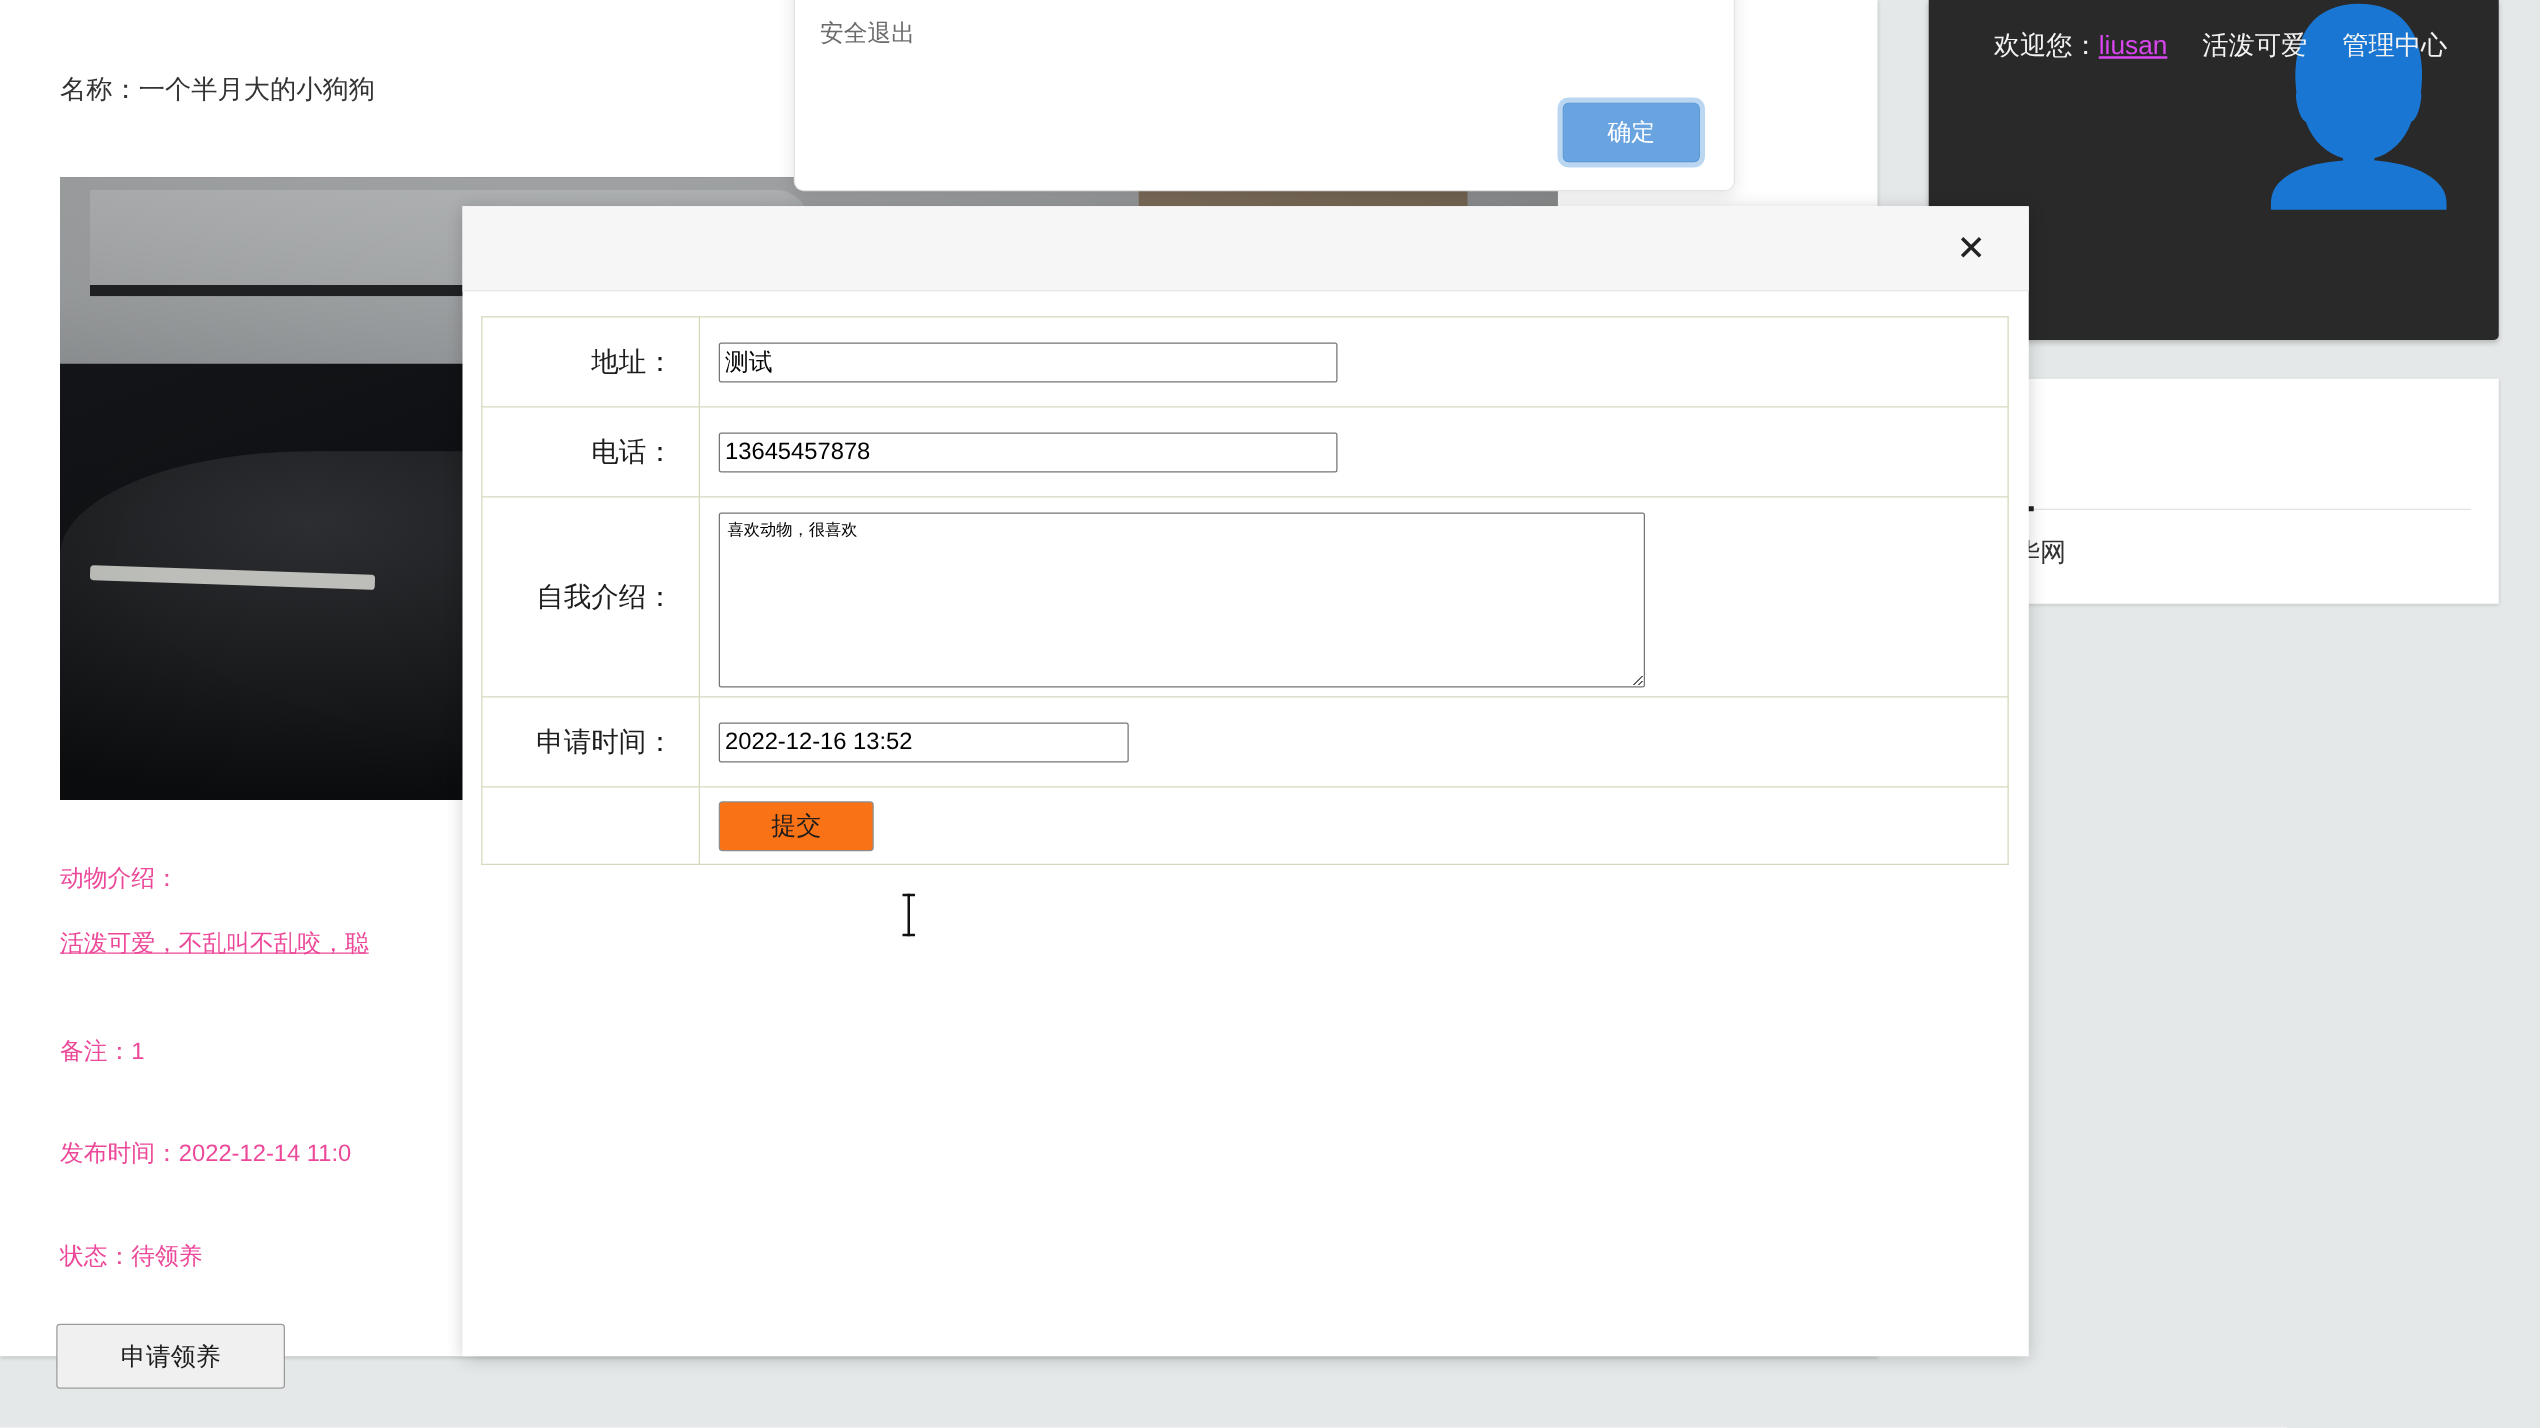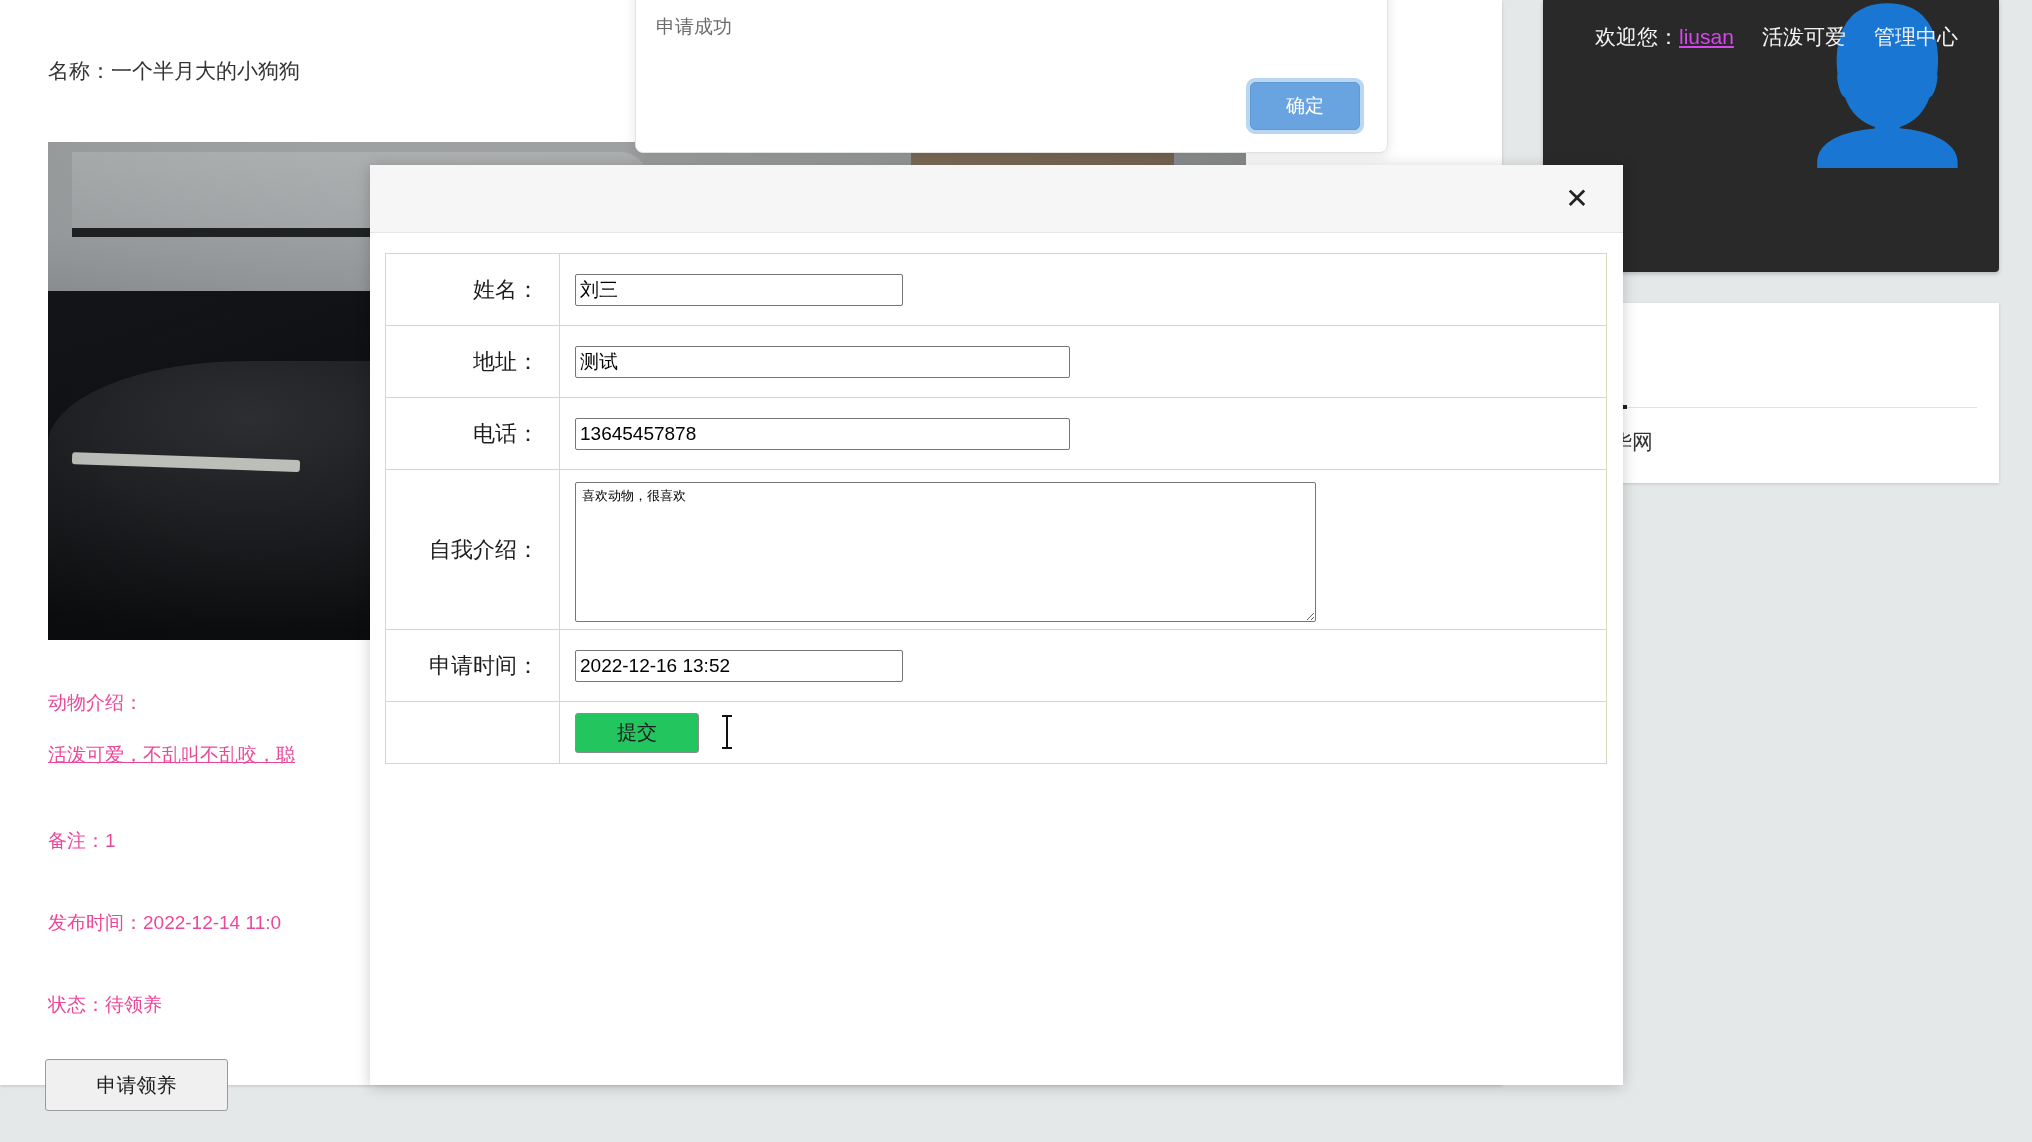--- a/index.html
+++ b/index.html
@@ -296,21 +296,21 @@
     color: #000;
     padding: 4px 6px;
     resize: both;
     background: #fff;
     display: block;
     margin-top: 5px;
   }
 
   .submit-button {
     width: 124px; height: 40px;
-    background: #22c55e;
+    background: #f97316;
     border: 1px solid #8d8d8d;
     border-radius: 3px;
     font-family: "Liberation Sans", sans-serif;
     font-size: 20px;
     color: #1d1d1d;
     cursor: pointer;
     padding: 0;
   }
 
   
@@ -374,36 +374,30 @@
   <div class="links-title">连接</div>
   <div class="links-rule"></div>
   <div class="links-underline"></div>
   <div class="links-item">
     <span class="links-bullet"></span>
     <span>中华网</span>
   </div>
 </div>
 
 <div class="notice-dialog">
-  <div class="notice-text">申请成功</div>
+  <div class="notice-text">安全退出</div>
   <button class="notice-confirm">确定</button>
 </div>
 
 <div class="apply-modal">
   <div class="apply-modal-header"></div>
   <button class="modal-close">✕</button>
 
   <table class="form-table">
     <tbody>
-      <tr class="row-h-std">
-        <td class="label-cell">姓名：</td>
-        <td class="field-cell">
-          <input class="txt-input w-sm" type="text" value="刘三" style="">
-        </td>
-      </tr>
       <tr class="row-h-std">
         <td class="label-cell">地址：</td>
         <td class="field-cell">
           <input class="txt-input w-md" type="text" value="测试" style="">
         </td>
       </tr>
       <tr class="row-h-std">
         <td class="label-cell">电话：</td>
         <td class="field-cell">
           <input class="txt-input w-md" type="text" value="13645457878" style="">

